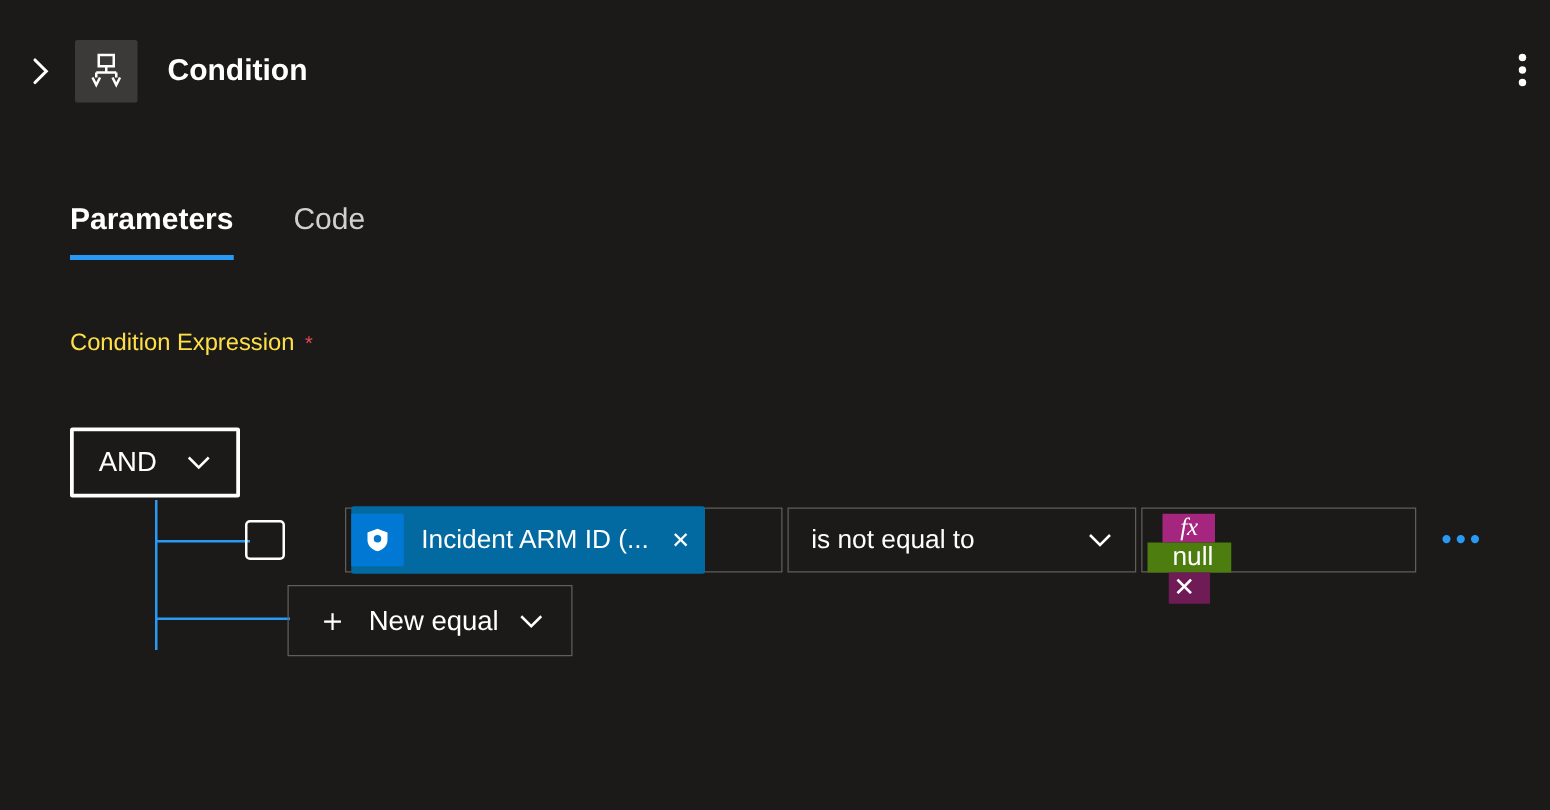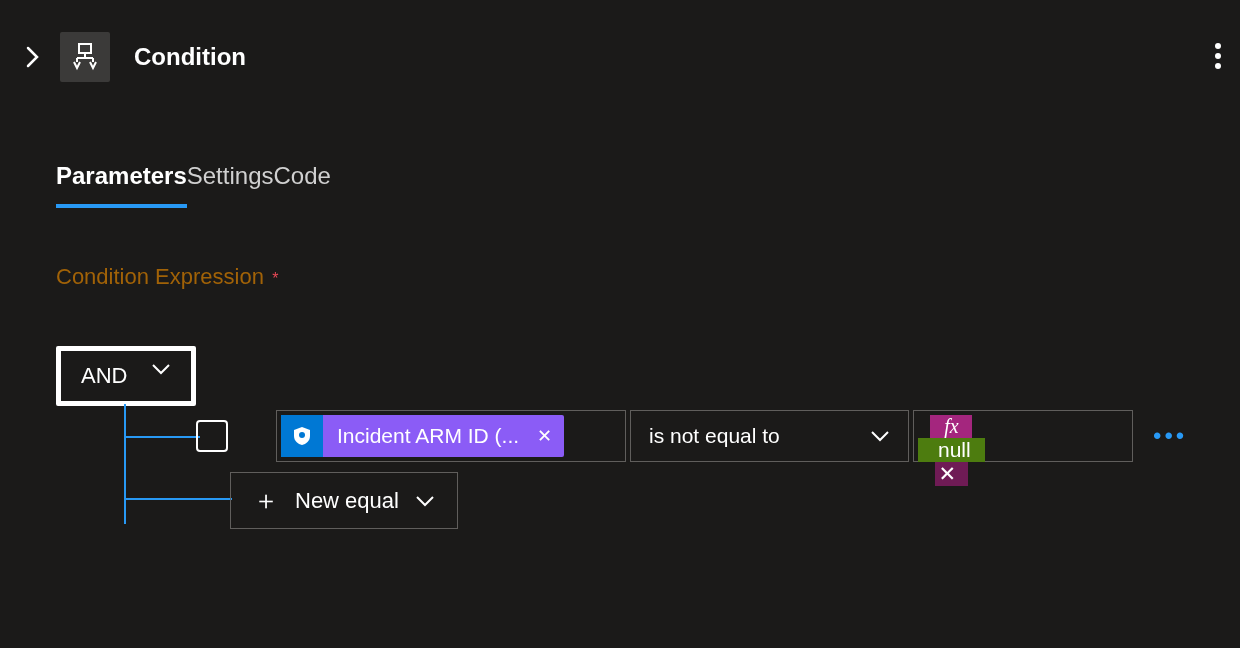--- a/index.html
+++ b/index.html
@@ -41,56 +41,57 @@
     font-weight: 600;
   }
   .more-menu {
     position: absolute;
     right: 18px;
     top: 40px;
     cursor: pointer;
   }
   .tabs {
     display: flex;
+    gap: 48px;
     padding-left: 56px;
     margin-top: 60px;
     font-size: 24px;
     color: #d0d0d0;
   }
   .tab {
     padding-bottom: 14px;
     cursor: pointer;
   }
   .tab.active {
     color: #ffffff;
     font-weight: 600;
     border-bottom: 4px solid #2899f5;
   }
   .section {
     padding: 56px 56px 0 56px;
   }
   .label {
-    font-size: 22px;
-    color: #a16207;
+    font-size: 19px;
+    color: #fde047;
   }
   .req { color: #e74856; margin-left: 4px; }
   .helper {
     font-size: 22px;
     color: #cccccc;
     margin-top: 12px;
   }
   .expr-area {
     position: relative;
     margin-top: 56px;
   }
   .and-drop {
     display: inline-flex;
-    align-items: flex-start;
+    align-items: center;
     gap: 24px;
-    border: 5px solid #ffffff;
+    border: 3px solid #ffffff;
     border-radius: 2px;
     padding: 12px 20px;
     font-size: 22px;
     cursor: pointer;
   }
   .connector-vert {
     position: absolute;
     left: 68px;
     top: 58px;
     width: 2px;
@@ -140,22 +141,22 @@
     height: 52px;
     font-size: 21px;
   }
   .pill-value {
     width: 350px;
     padding: 0;
   }
   .token {
     display: flex;
     align-items: center;
-    background: #8b5cf6;
-    height: 42px;
+    background: #0369a1;
+    height: 54px;
     margin: 4px;
     border-radius: 2px;
   }
   .token-icon {
     width: 42px;
     height: 42px;
     background: #0078d4;
     display: flex;
     align-items: center;
     justify-content: center;
@@ -261,21 +262,20 @@
     <svg width="8" height="32" viewBox="0 0 8 32">
       <circle cx="4" cy="6" r="3" fill="#ffffff"></circle>
       <circle cx="4" cy="16" r="3" fill="#ffffff"></circle>
       <circle cx="4" cy="26" r="3" fill="#ffffff"></circle>
     </svg>
   </span>
 </div>
 
 <div class="tabs">
   <div class="tab active">Parameters</div>
-  <div class="tab">Settings</div>
   <div class="tab">Code</div>
 </div>
 
 <div class="section">
   <div>
     <span class="label">Condition Expression</span>
     <span class="req">*</span>
   </div>
 
   <div class="expr-area">

